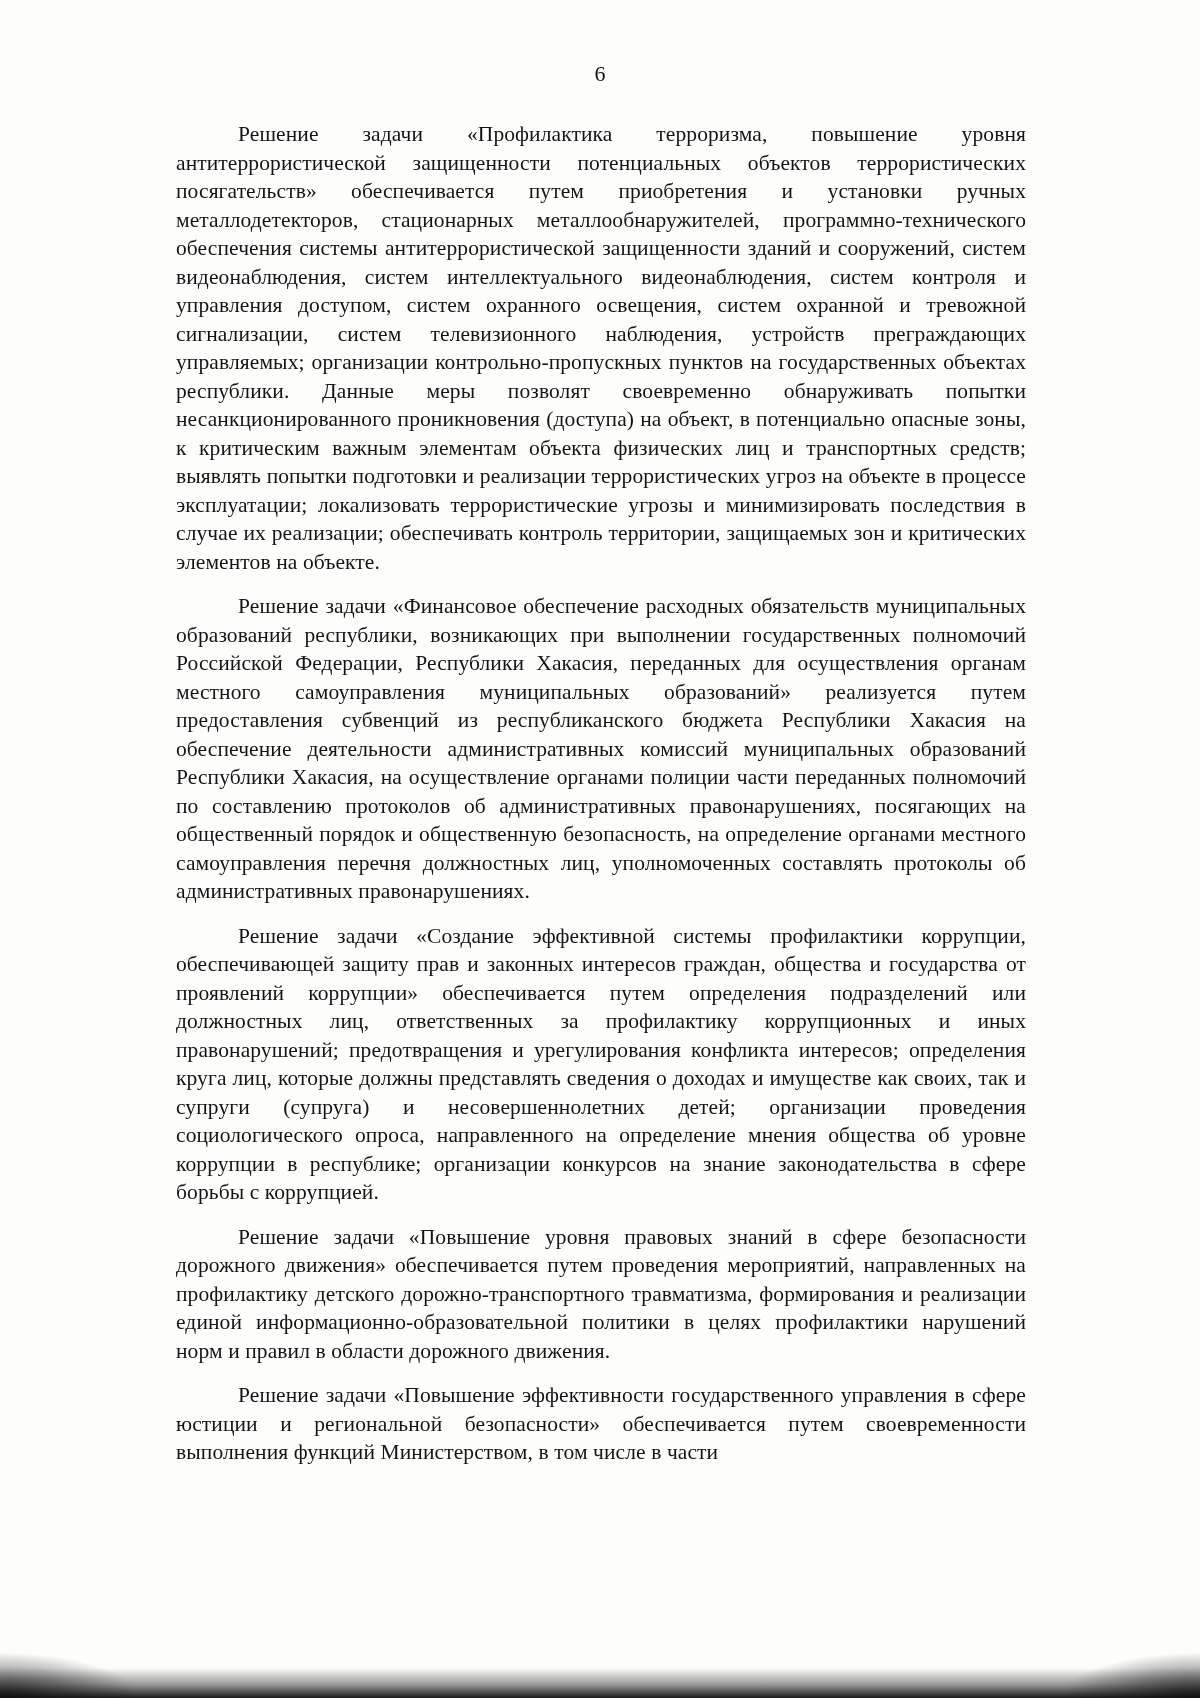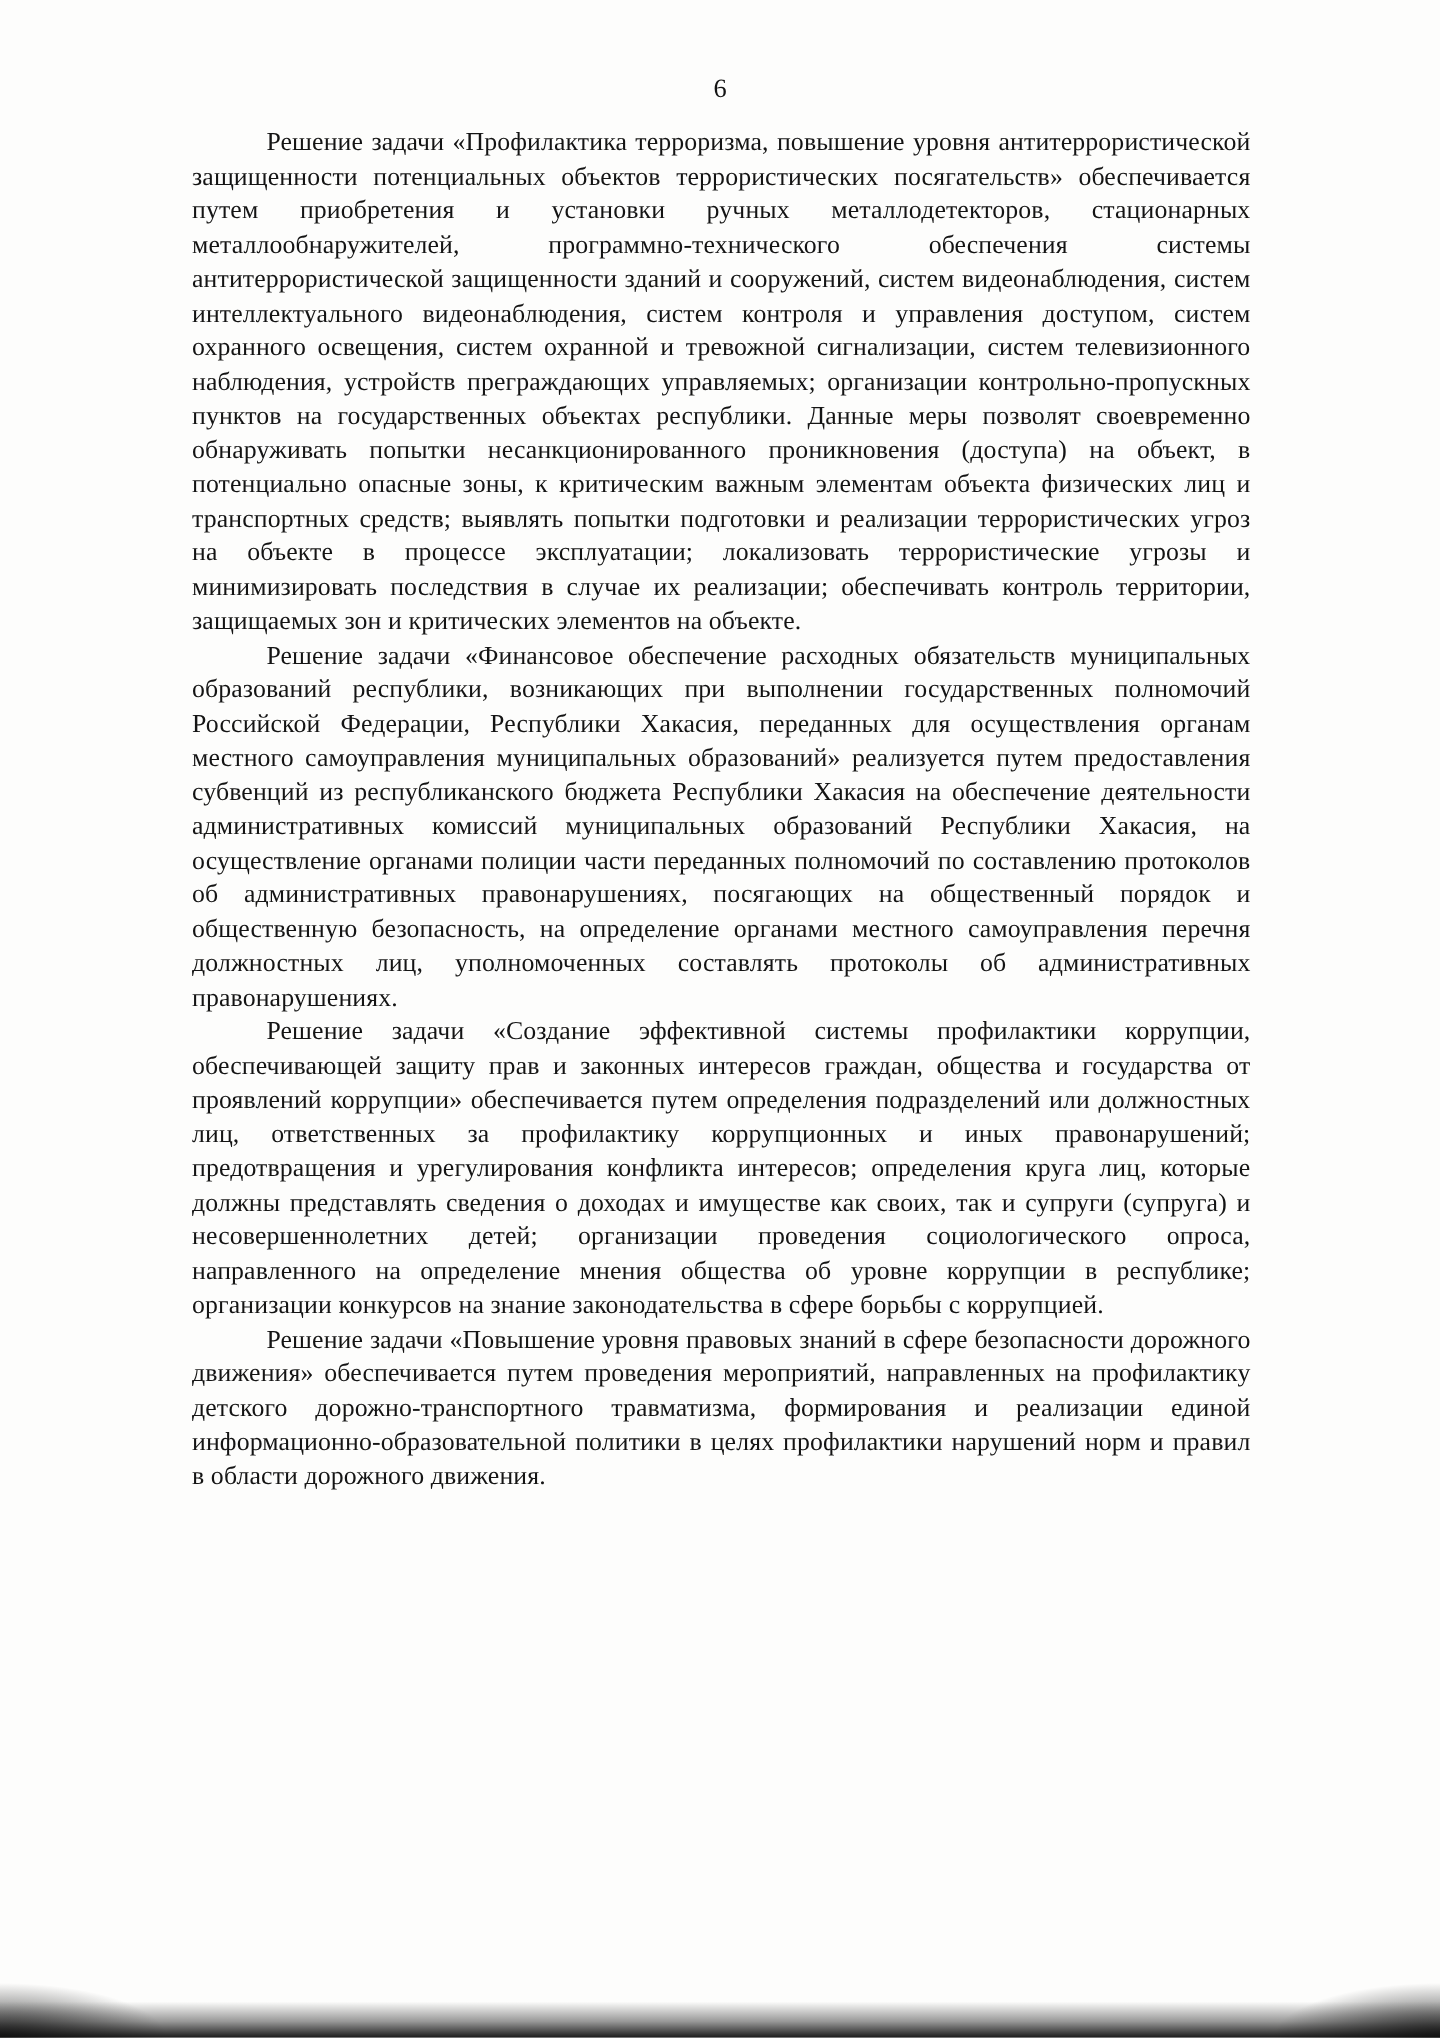--- a/index.html
+++ b/index.html
@@ -36,21 +36,21 @@
     position: absolute;
     top: 104px;
     left: 160px;
     width: 882px;
     font-size: 21.5px;
     line-height: 28.5px;
     text-align: justify;
     letter-spacing: 0.1px;
   }
   .content p {
-    margin: 0;
+    margin: 16px;
     padding: 0;
     text-indent: 62px;
   }
   .scan-shadow {
     position: absolute;
     bottom: 0;
     left: 0;
     width: 100%;
     height: 30px;
     background: linear-gradient(to bottom, rgba(20,20,20,0) 0%, rgba(30,30,30,0.45) 55%, rgba(15,15,15,0.95) 100%);
@@ -80,19 +80,20 @@
 
 <div class="page">
 
   <div class="page-number">6</div>
 
   <div class="content">
     <p>Решение задачи «Профилактика терроризма, повышение уровня антитеррористической защищенности потенциальных объектов террористических посягательств» обеспечивается путем приобретения и установки ручных металлодетекторов, стационарных металлообнаружителей, программно-технического обеспечения системы антитеррористической защищенности зданий и сооружений, систем видеонаблюдения, систем интеллектуального видеонаблюдения, систем контроля и управления доступом, систем охранного освещения, систем охранной и тревожной сигнализации, систем телевизионного наблюдения, устройств преграждающих управляемых; организации контрольно-пропускных пунктов на государственных объектах  республики. Данные меры позволят своевременно обнаруживать попытки несанкционированного проникновения (доступа) на объект, в потенциально опасные зоны, к критическим важным элементам объекта физических лиц и транспортных средств; выявлять попытки подготовки и реализации террористических угроз на объекте в процессе эксплуатации; локализовать террористические угрозы и минимизировать последствия в случае их реализации; обеспечивать контроль территории, защищаемых зон и критических элементов на объекте.</p>
     <p>Решение задачи «Финансовое обеспечение расходных обязательств муниципальных образований республики, возникающих при выполнении государственных полномочий Российской Федерации, Республики Хакасия, переданных для осуществления органам местного самоуправления муниципальных образований» реализуется путем предоставления субвенций из республиканского бюджета Республики Хакасия на обеспечение деятельности административных комиссий муниципальных образований Республики Хакасия, на осуществление органами полиции части переданных полномочий по составлению протоколов об административных правонарушениях, посягающих на общественный порядок и общественную безопасность, на определение органами местного самоуправления перечня должностных лиц, уполномоченных составлять протоколы об административных правонарушениях.</p>
     <p>Решение задачи «Создание эффективной системы профилактики коррупции, обеспечивающей защиту прав и законных интересов граждан, общества и государства от проявлений коррупции» обеспечивается путем определения подразделений или должностных лиц, ответственных за профилактику коррупционных и иных правонарушений; предотвращения и урегулирования конфликта интересов; определения круга лиц, которые должны представлять сведения о доходах и имуществе как своих, так и супруги (супруга) и несовершеннолетних детей; организации проведения социологического опроса, направленного на определение мнения общества об уровне коррупции в республике; организации конкурсов на знание законодательства в сфере борьбы с коррупцией.</p>
     <p>Решение задачи «Повышение уровня правовых знаний в сфере безопасности дорожного движения» обеспечивается путем проведения мероприятий, направленных на профилактику детского дорожно-транспортного травматизма, формирования и реализации единой информационно-образовательной политики в целях профилактики нарушений норм и правил в области дорожного движения.</p>
+    <p>Решение задачи «Повышение эффективности государственного управления в сфере юстиции и региональной безопасности» обеспечивается путем своевременности выполнения функций Министерством, в том числе в части</p>
   </div>
 
   <div class="scan-corner-left"></div>
   <div class="scan-corner-right"></div>
   <div class="scan-shadow"></div>
 
 </div>
 
 </body></html>

